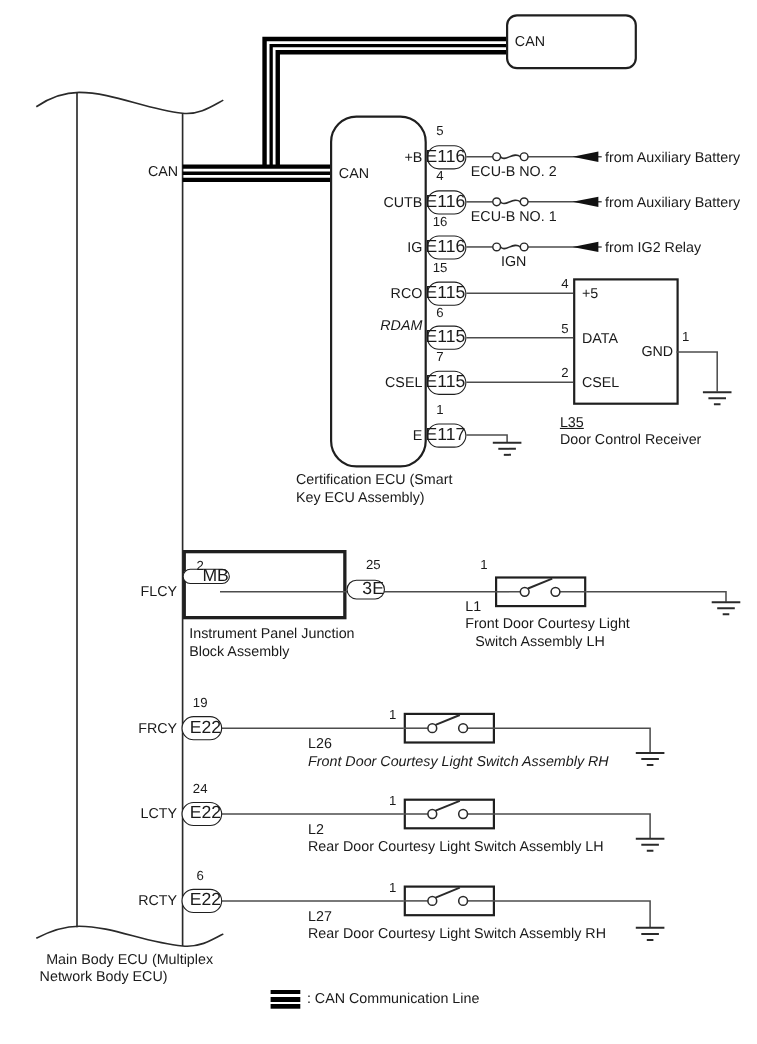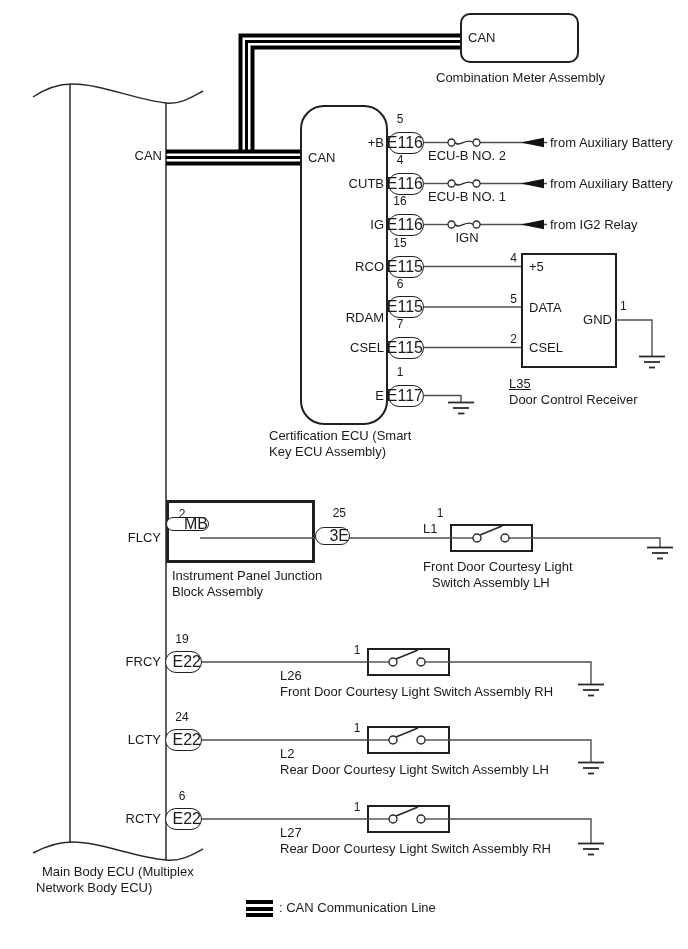--- a/index.html
+++ b/index.html
@@ -189,28 +189,27 @@
     </div>
   <div class="oval" style="left:165px;top:729px;width:37px;height:22px;">
       <span>E22</span>
     </div>
   <div class="oval" style="left:165px;top:808px;width:37px;height:22px;">
       <span>E22</span>
     </div>
 
   <div class="lbl r" style="left:118px;top:148px;width:44px;">CAN</div>
   <div class="lbl" style="left:468px;top:30px;">CAN</div>
-  <div class="lbl" style="left:436px;top:70px;">Combination Meter Assembly</div>
   <div class="lbl" style="left:308px;top:150px;">CAN</div>
 
   <div class="lbl r" style="left:330px;top:135px;width:54px;">+B</div>
   <div class="lbl r" style="left:330px;top:176px;width:54px;">CUTB</div>
   <div class="lbl r" style="left:330px;top:217px;width:54px;">IG</div>
   <div class="lbl r" style="left:330px;top:259px;width:54px;">RCO</div>
-  <div class="lbl r" style="left:330px;top:310px;width:54px;">RDAM</div>
+  <div class="lbl r" style="left:330px;top:288px;width:54px;font-style:italic;">RDAM</div>
   <div class="lbl r" style="left:330px;top:340px;width:54px;">CSEL</div>
   <div class="lbl r" style="left:330px;top:388px;width:54px;">E</div>
 
   <div class="lbl pin c" style="left:388px;top:111px;width:24px;">5</div>
   <div class="lbl pin c" style="left:388px;top:152px;width:24px;">4</div>
   <div class="lbl pin c" style="left:388px;top:193px;width:24px;">16</div>
   <div class="lbl pin c" style="left:388px;top:235px;width:24px;">15</div>
   <div class="lbl pin c" style="left:388px;top:276px;width:24px;">6</div>
   <div class="lbl pin c" style="left:388px;top:316px;width:24px;">7</div>
   <div class="lbl pin c" style="left:388px;top:364px;width:24px;">1</div>
@@ -236,29 +235,29 @@
   <div class="lbl" style="left:269px;top:428px;">Certification ECU (Smart</div>
   <div class="lbl" style="left:269px;top:444px;">Key ECU Assembly)</div>
 
   <div class="lbl pin c" style="left:172px;top:506px;width:20px;">2</div>
   <div class="lbl pin c" style="left:320px;top:505px;width:26px;text-align:right;">25</div>
   <div class="lbl" style="left:172px;top:568px;">Instrument Panel Junction</div>
   <div class="lbl" style="left:172px;top:584px;">Block Assembly</div>
 
   <div class="lbl r" style="left:109px;top:530px;width:52px;">FLCY</div>
   <div class="lbl pin c" style="left:432px;top:505px;width:16px;">1</div>
-  <div class="lbl" style="left:423px;top:521px;">L1</div>
+  <div class="lbl" style="left:423px;top:543px;">L1</div>
   <div class="lbl" style="left:423px;top:559px;">Front Door Courtesy Light</div>
   <div class="lbl" style="left:432px;top:575px;">Switch Assembly LH</div>
 
   <div class="lbl r" style="left:109px;top:654px;width:52px;">FRCY</div>
   <div class="lbl pin c" style="left:169px;top:631px;width:26px;">19</div>
   <div class="lbl pin c" style="left:349px;top:642px;width:16px;">1</div>
   <div class="lbl" style="left:280px;top:668px;">L26</div>
-  <div class="lbl" style="left:280px;top:684px;">Front Door Courtesy Light Switch Assembly RH</div>
+  <div class="lbl" style="left:280px;top:684px;font-style:italic;">Front Door Courtesy Light Switch Assembly RH</div>
 
   <div class="lbl r" style="left:109px;top:732px;width:52px;">LCTY</div>
   <div class="lbl pin c" style="left:169px;top:709px;width:26px;">24</div>
   <div class="lbl pin c" style="left:349px;top:720px;width:16px;">1</div>
   <div class="lbl" style="left:280px;top:746px;">L2</div>
   <div class="lbl" style="left:280px;top:762px;">Rear Door Courtesy Light Switch Assembly LH</div>
 
   <div class="lbl r" style="left:109px;top:811px;width:52px;">RCTY</div>
   <div class="lbl pin c" style="left:169px;top:788px;width:26px;">6</div>
   <div class="lbl pin c" style="left:349px;top:799px;width:16px;">1</div>

